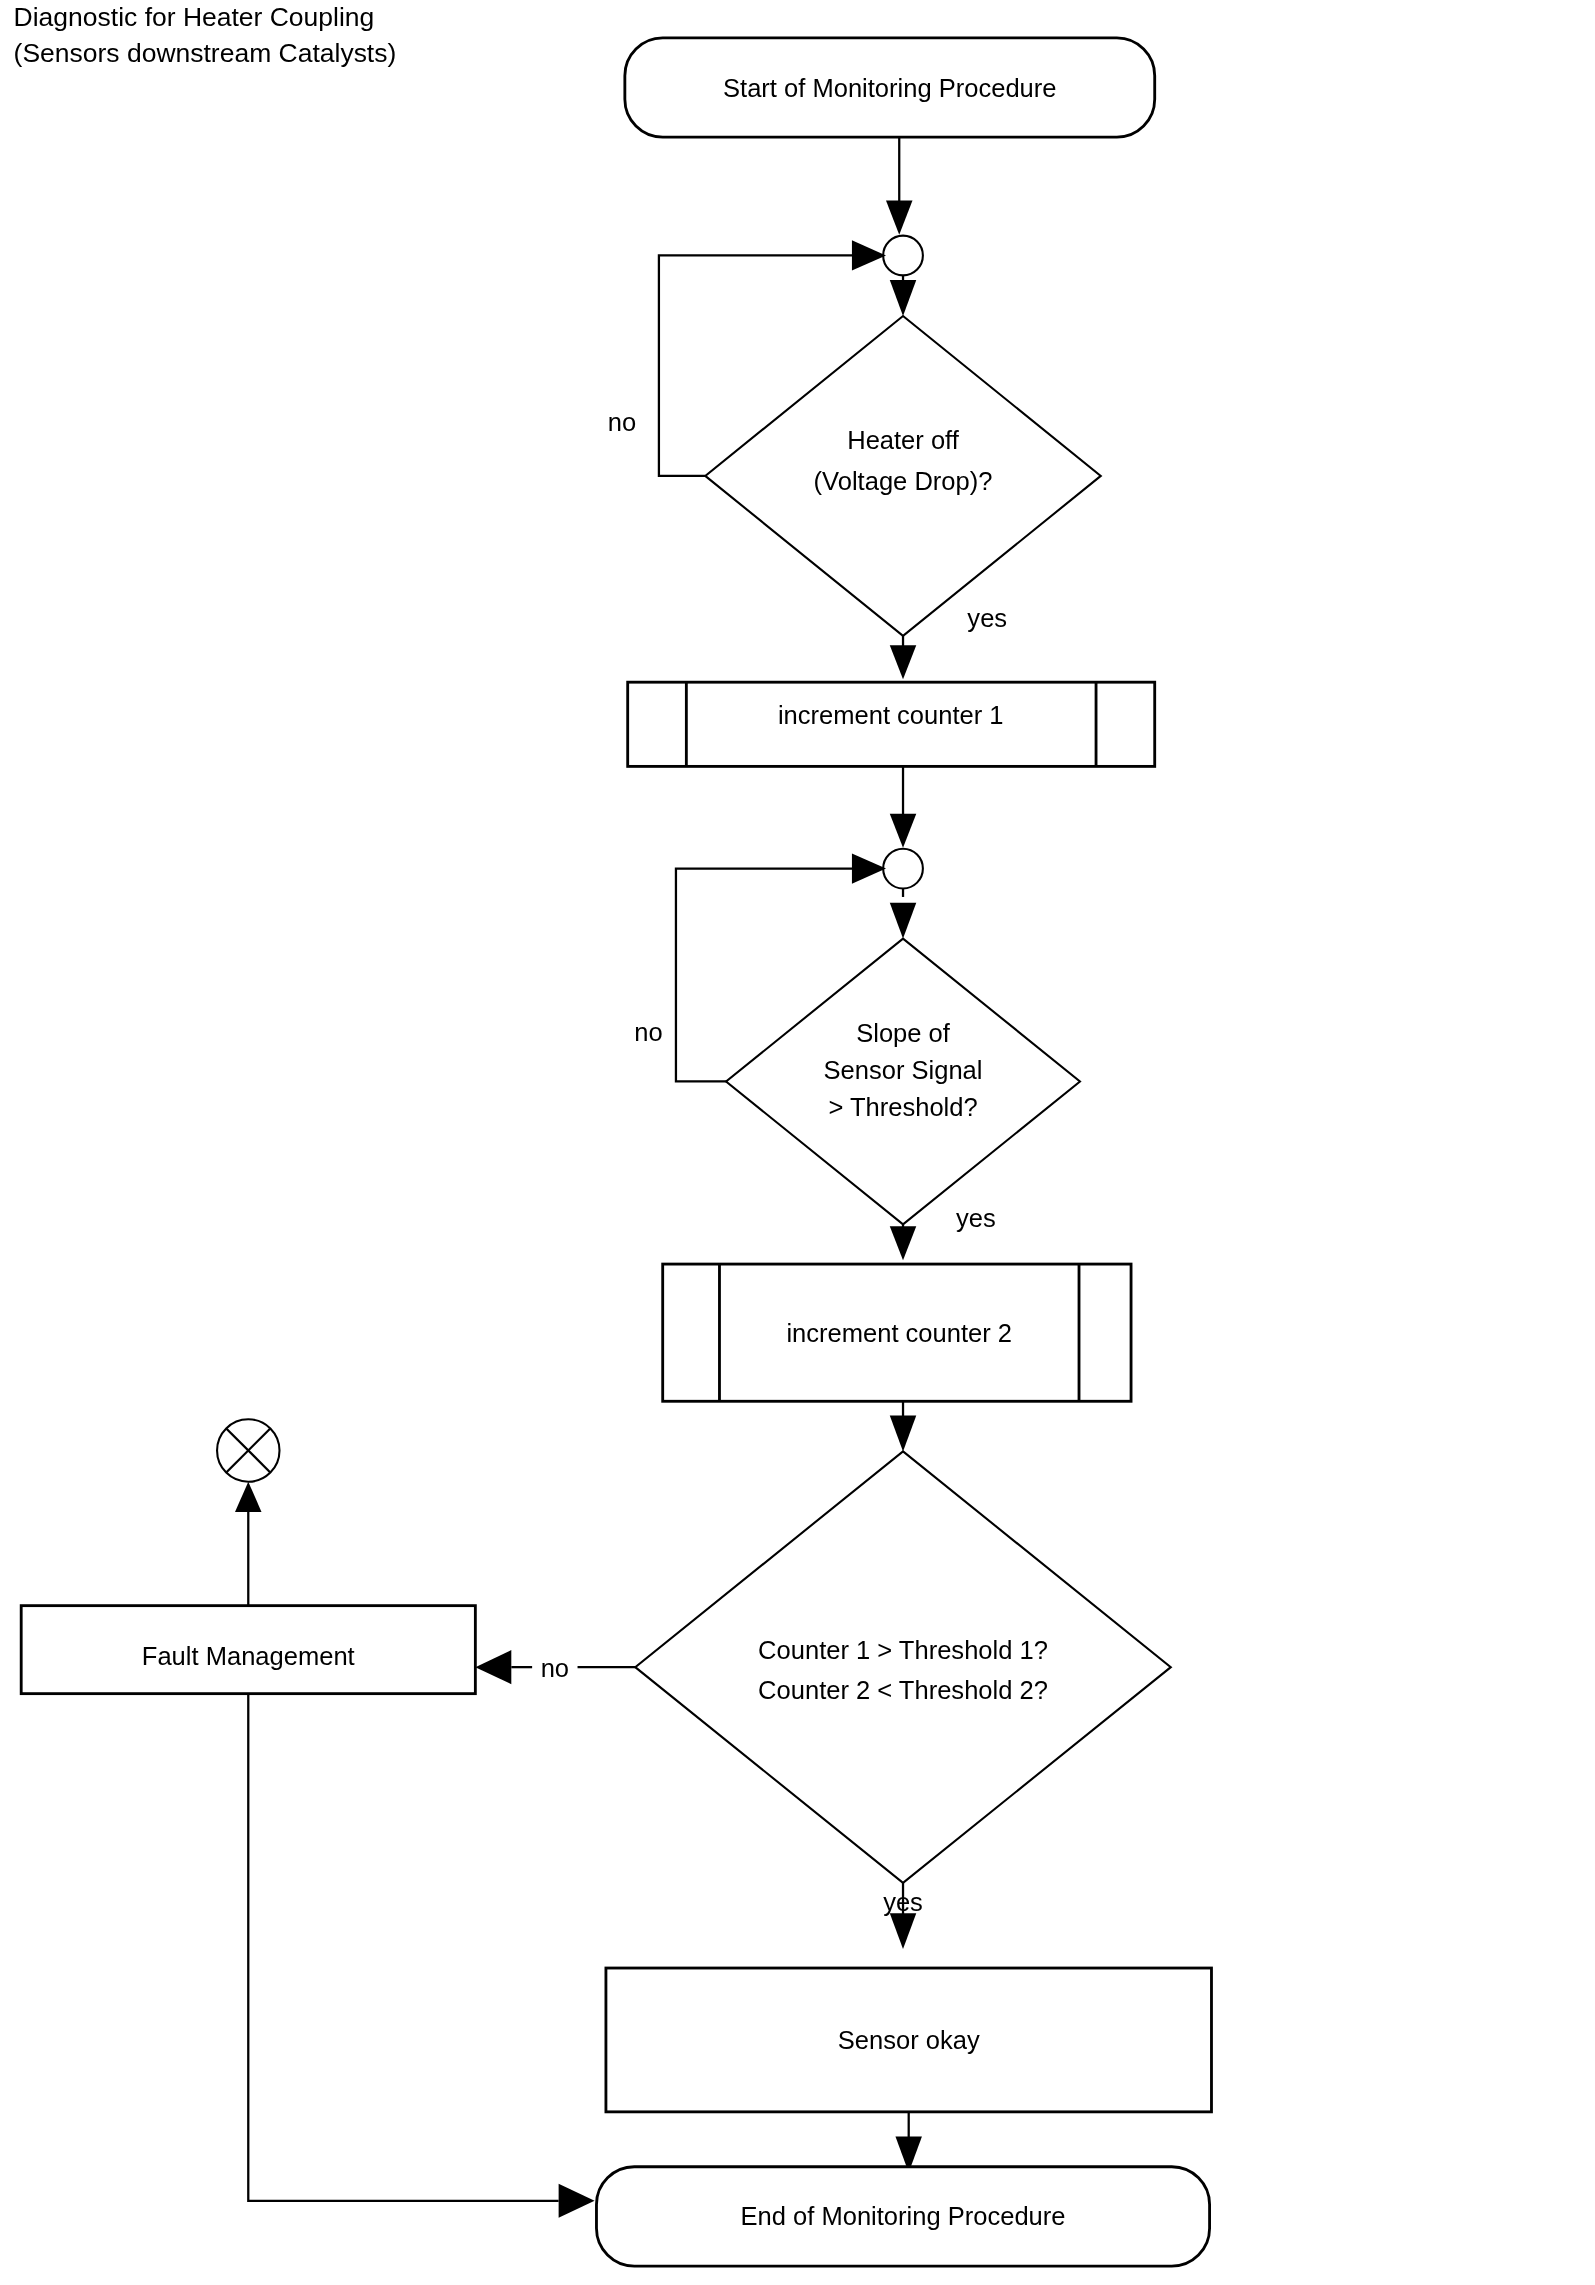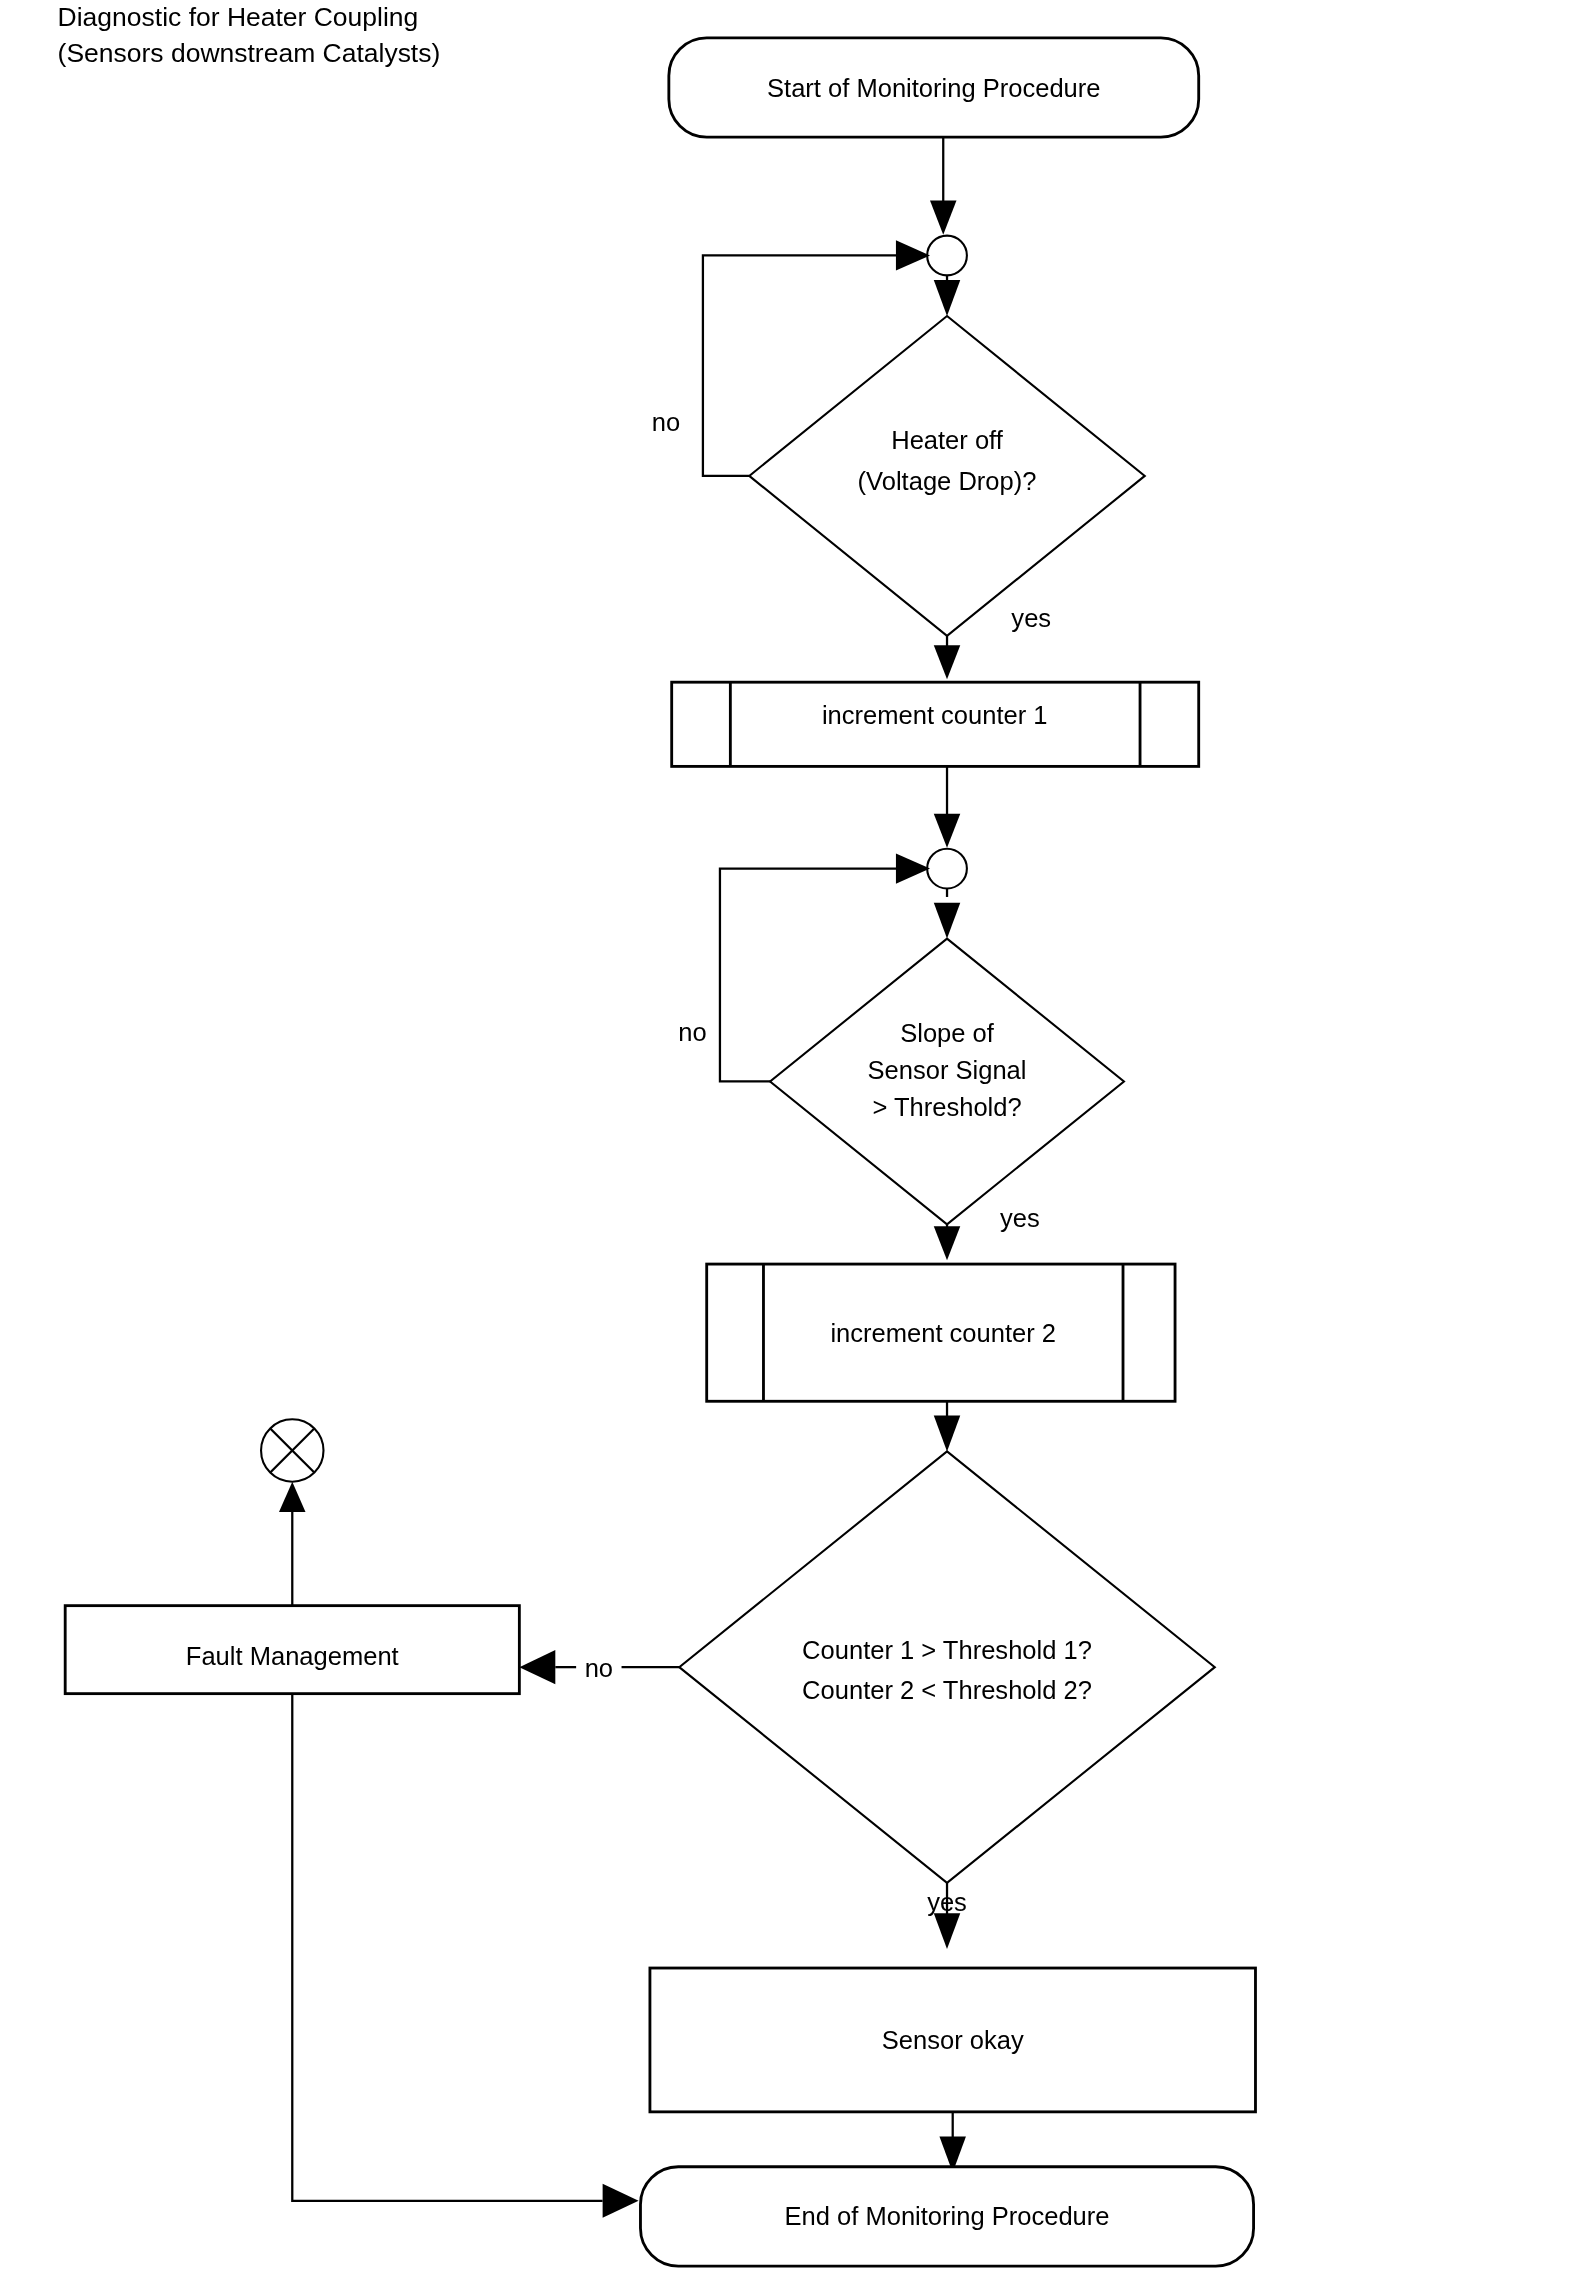--- a/index.html
+++ b/index.html
@@ -6,21 +6,20 @@
     margin: 0;
     padding: 0;
     background: #ffffff;
   }
   #page {
     position: relative;
     width: 1476px;
     height: 2285px;
     background: #ffffff;
     font-family: "Liberation Sans", sans-serif;
-    margin-left: 44px;
   }
   svg {
     display: block;
   }
   .flow-text {
     font-family: "Liberation Sans", sans-serif;
     font-size: 27px;
     fill: #000000;
   }
   .title-text {

